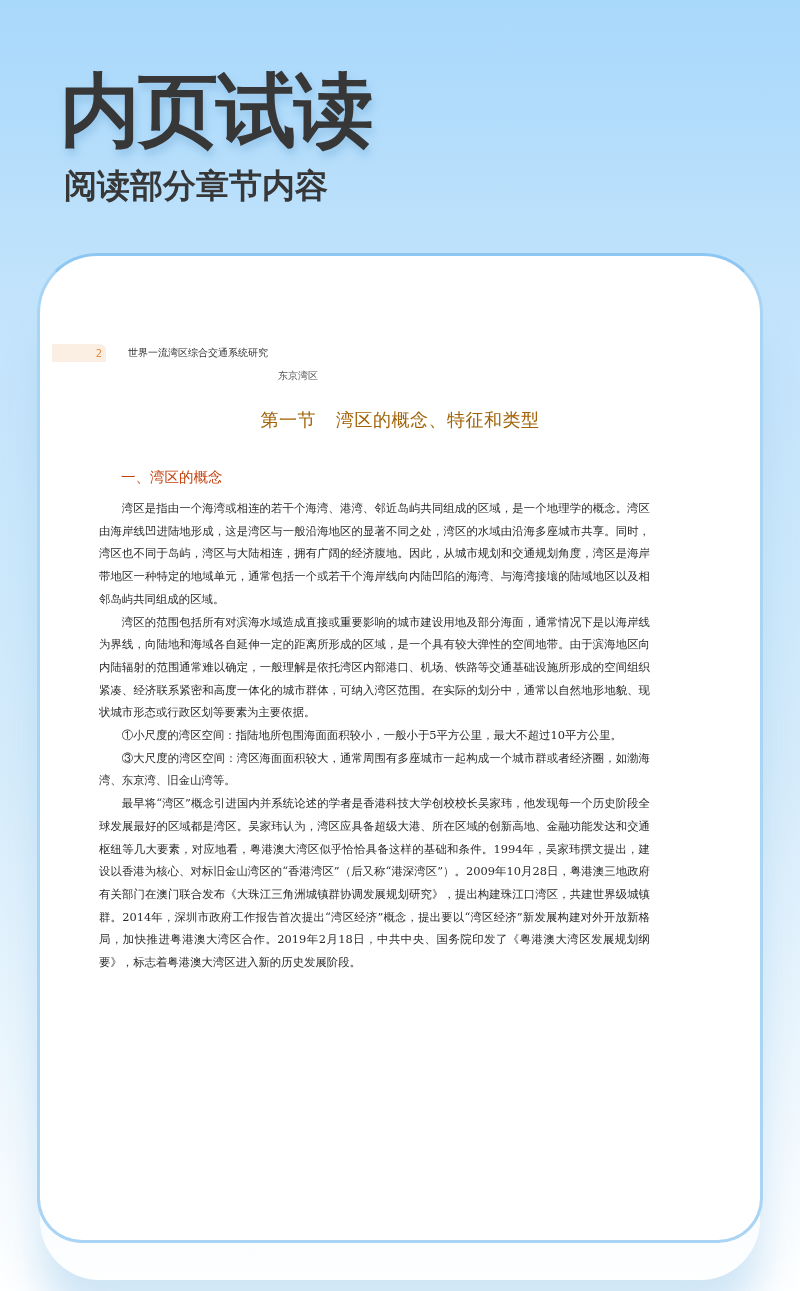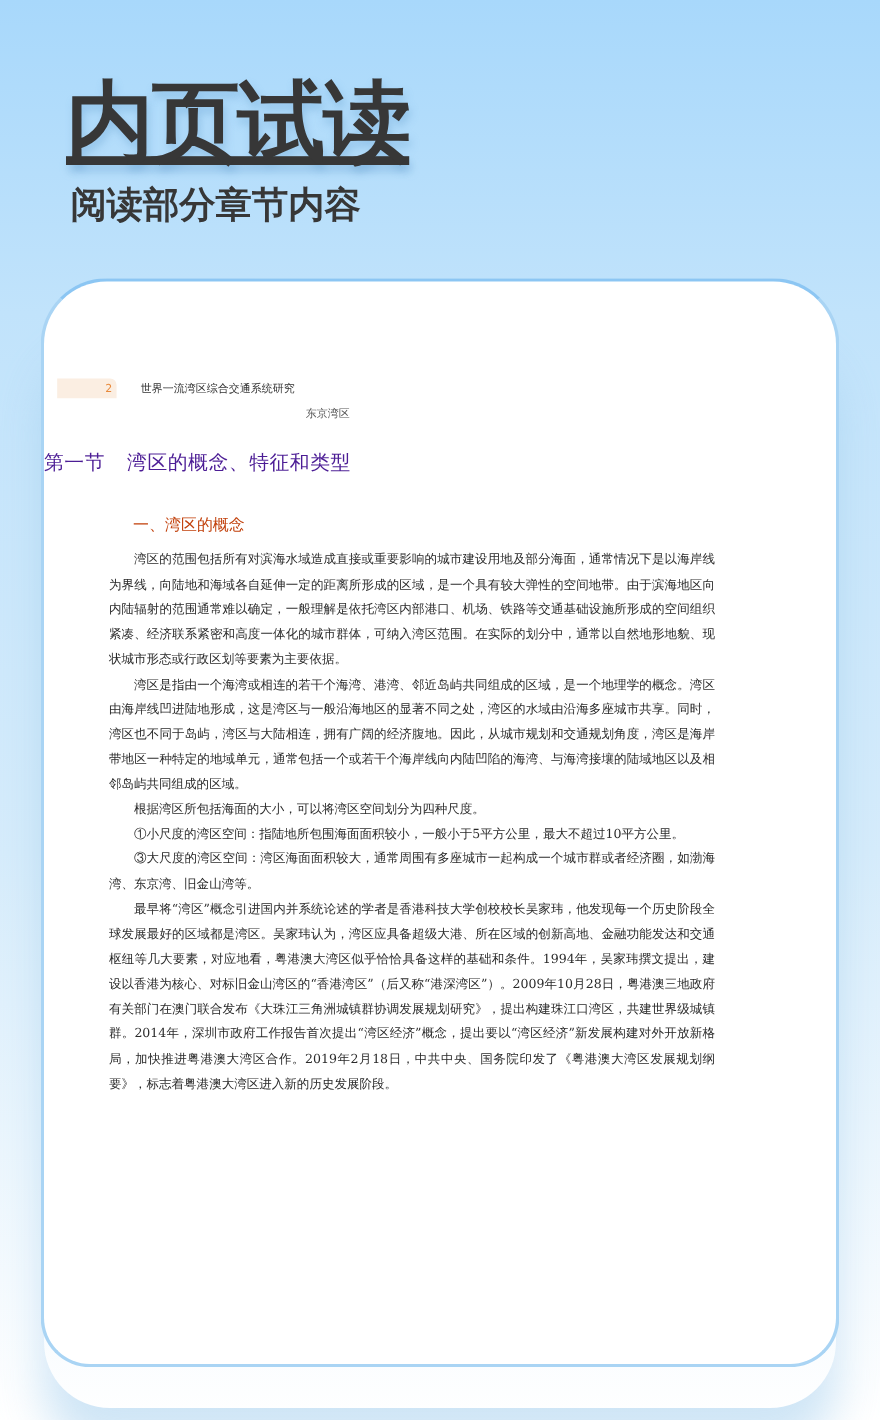--- a/index.html
+++ b/index.html
@@ -7,25 +7,24 @@
     width:800px; height:1291px; overflow:hidden; position:relative;
     background: linear-gradient(180deg, #a8d8fb 0%, #c1e3fb 22%, #d6ecfb 60%, #ffffff 100%);
     font-family: "DejaVu Serif", "Liberation Serif", serif;
   }
   .hero-title {
     position:absolute; left:60px; top:66px;
     font-family:"DejaVu Sans", "Liberation Sans", sans-serif;
     font-weight:bold; font-size:80px; line-height:90px; letter-spacing:-2px;
     color:#373737;
     text-shadow: 2px 6px 8px rgba(90,150,200,0.35);
-    text-decoration: underline;
   }
   .hero-sub {
     position:absolute; left:64px; top:166px;
-    font-family:Liberation Sans, sans-serif;
+    font-family:Liberation Serif, serif;
     font-weight:bold; font-size:33px; line-height:40px; letter-spacing:0px;
     color:#373737;
   }
   .card-shadow {
     position:absolute; left:40px; top:280px; width:720px; height:1000px;
     border-radius:60px;
     box-shadow: 0 40px 40px rgba(150,200,235,0.45);
   }
   .card {
     position:absolute; left:37px; top:253px; width:726px; height:990px;
@@ -45,22 +44,22 @@
     display:flex; align-items:center; justify-content:flex-end; padding-right:4px; box-sizing:border-box;
     color:#e88a3c; font-family:"DejaVu Sans", sans-serif; font-size:10px;
   }
   .book-title {
     margin-left:22px; font-family:"DejaVu Sans", sans-serif; font-size:10px; color:#333;
   }
   .chapter-name {
     margin-left:10px; font-family:"DejaVu Sans", sans-serif; font-size:10px; color:#555;margin-top:45px;
   }
   .section-title {
-    position:absolute; left:0; width:100%; top:152px; 
-    color:#4c1d95; font-size:18px; letter-spacing:0.5px;
+    position:absolute; left:0; width:100%; top:152px; text-align:center;
+    color:#a16207; font-size:18px; letter-spacing:0.5px;
     font-family:"DejaVu Serif", serif;
   }
   .section-title .gap { display:inline-block; width:20px; }
   .sub-heading {
     position:absolute; left:81px; top:212px;
     color:#c2410c; font-family:"DejaVu Sans", sans-serif; font-size:14.5px;
   }
   .body-text {
     position:absolute; left:59px; top:241px; width:551px;
     font-size:11.4px; line-height:22.7px; color:#2a2a2a;
@@ -84,20 +83,19 @@
     <span class="chapter-name">东京湾区</span>
   </div>
 
   <div class="section-title">
     <span>第一节</span><span class="gap"></span><span>湾区的概念、特征和类型</span>
   </div>
 
   <div class="sub-heading">一、湾区的概念</div>
 
   <div class="body-text">
+    <p>湾区是指由一个海湾或相连的若干个海湾、港湾、邻近岛屿共同组成的区域，是一个地理学的概念。湾区由海岸线凹进陆地形成，这是湾区与一般沿海地区的显著不同之处，湾区的水域由沿海多座城市共享。同时，湾区也不同于岛屿，湾区与大陆相连，拥有广阔的经济腹地。因此，从城市规划和交通规划角度，湾区是海岸带地区一种特定的地域单元，通常包括一个或若干个海岸线向内陆凹陷的海湾、与海湾接壤的陆域地区以及相邻岛屿共同组成的区域。</p>
     <p>湾区的范围包括所有对滨海水域造成直接或重要影响的城市建设用地及部分海面，通常情况下是以海岸线为界线，向陆地和海域各自延伸一定的距离所形成的区域，是一个具有较大弹性的空间地带。由于滨海地区向内陆辐射的范围通常难以确定，一般理解是依托湾区内部港口、机场、铁路等交通基础设施所形成的空间组织紧凑、经济联系紧密和高度一体化的城市群体，可纳入湾区范围。在实际的划分中，通常以自然地形地貌、现状城市形态或行政区划等要素为主要依据。</p>
-    <p>湾区是指由一个海湾或相连的若干个海湾、港湾、邻近岛屿共同组成的区域，是一个地理学的概念。湾区由海岸线凹进陆地形成，这是湾区与一般沿海地区的显著不同之处，湾区的水域由沿海多座城市共享。同时，湾区也不同于岛屿，湾区与大陆相连，拥有广阔的经济腹地。因此，从城市规划和交通规划角度，湾区是海岸带地区一种特定的地域单元，通常包括一个或若干个海岸线向内陆凹陷的海湾、与海湾接壤的陆域地区以及相邻岛屿共同组成的区域。</p>
-    <p>根据湾区所包括海面的大小，可以将湾区空间划分为四种尺度。</p>
     <p>①小尺度的湾区空间：指陆地所包围海面面积较小，一般小于5平方公里，最大不超过10平方公里。</p>
     <p>③大尺度的湾区空间：湾区海面面积较大，通常周围有多座城市一起构成一个城市群或者经济圈，如渤海湾、东京湾、旧金山湾等。</p>
     <p>最早将“湾区”概念引进国内并系统论述的学者是香港科技大学创校校长吴家玮，他发现每一个历史阶段全球发展最好的区域都是湾区。吴家玮认为，湾区应具备超级大港、所在区域的创新高地、金融功能发达和交通枢纽等几大要素，对应地看，粤港澳大湾区似乎恰恰具备这样的基础和条件。1994年，吴家玮撰文提出，建设以香港为核心、对标旧金山湾区的“香港湾区”（后又称“港深湾区”）。2009年10月28日，粤港澳三地政府有关部门在澳门联合发布《大珠江三角洲城镇群协调发展规划研究》，提出构建珠江口湾区，共建世界级城镇群。2014年，深圳市政府工作报告首次提出“湾区经济”概念，提出要以“湾区经济”新发展构建对外开放新格局，加快推进粤港澳大湾区合作。2019年2月18日，中共中央、国务院印发了《粤港澳大湾区发展规划纲要》，标志着粤港澳大湾区进入新的历史发展阶段。</p>
   </div>
 </div>
 
 </body></html>

